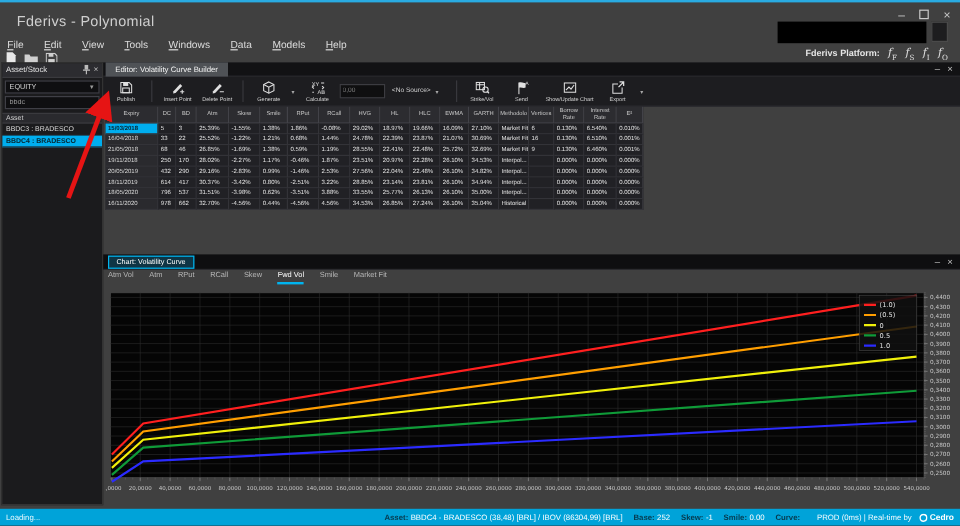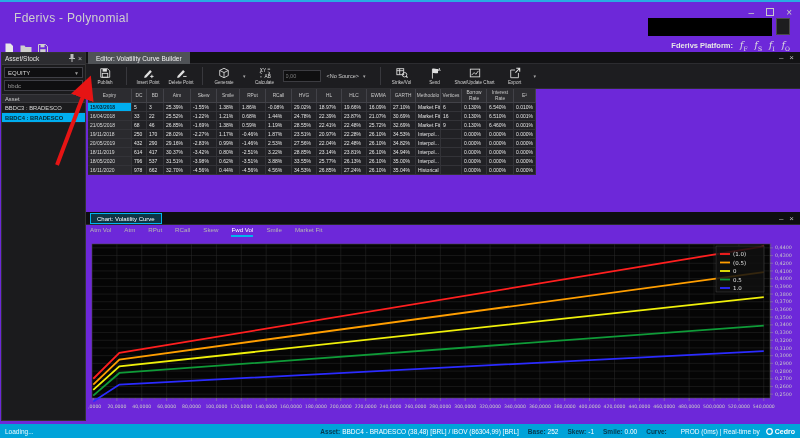--- a/index.html
+++ b/index.html
@@ -1,18 +1,18 @@
 <!DOCTYPE html>
 <html><head>
 <meta charset="utf-8">
 <style>
   * { box-sizing: border-box; margin:0; padding:0; }
   html,body { width:800px; height:438px; background:#0c0c0c; overflow:hidden;
               font-family:"Liberation Sans", sans-serif; }
-  .window { position:absolute; inset:0; background:#6d28d9; border-top:2px solid #29abe2; color:#d8d8d8; }
+  .window { position:absolute; inset:0; background:#404040; border-top:2px solid #29abe2; color:#d8d8d8; }
 
   
   .titlebar { position:absolute; top:2px; left:0; right:0; height:26px; }
   .title { position:absolute; left:14px; top:7px; font-size:12px; color:#cfcfcf; letter-spacing:.3px; }
   .wincontrols { position:absolute; right:8px; top:4px; display:flex; gap:12px; align-items:center; }
   .wincontrols .wc { color:#c9c9c9; font-size:10px; line-height:10px; cursor:default; }
   .wc-box { width:8px; height:8px; border:1px solid #c9c9c9; display:inline-block; }
 
   
   .menubar { position:absolute; top:29px; left:4px; display:flex; gap:13px; }
@@ -105,20 +105,30 @@
 
   <div class="titlebar">
     <div class="title">Fderivs - Polynomial</div>
     <div class="wincontrols">
       <span class="wc">–</span>
       <span class="wc"><span class="wc-box"></span></span>
       <span class="wc">×</span>
     </div>
   </div>
 
+  <div class="menubar">
+      <div class="menu-item"><u>F</u>ile</div>
+      <div class="menu-item"><u>E</u>dit</div>
+      <div class="menu-item"><u>V</u>iew</div>
+      <div class="menu-item"><u>T</u>ools</div>
+      <div class="menu-item"><u>W</u>indows</div>
+      <div class="menu-item"><u>D</u>ata</div>
+      <div class="menu-item"><u>M</u>odels</div>
+      <div class="menu-item"><u>H</u>elp</div>
+    </div>
 
   <div class="quickbar">
     <span class="qb-icon">
       <svg width="10" height="11" viewBox="0 0 10 11">
           <path d="M1.5 .5 h5 l2.5 2.5 V10.5 H1.5 Z" fill="#e8e8e8"></path>
         </svg>
     </span>
     <span class="qb-icon">
       <svg width="12" height="10" viewBox="0 0 12 10">
           <path d="M.5 1.5 h4 l1 1.5 h6 V9.5 H.5 Z" fill="#cfcfcf"></path>

